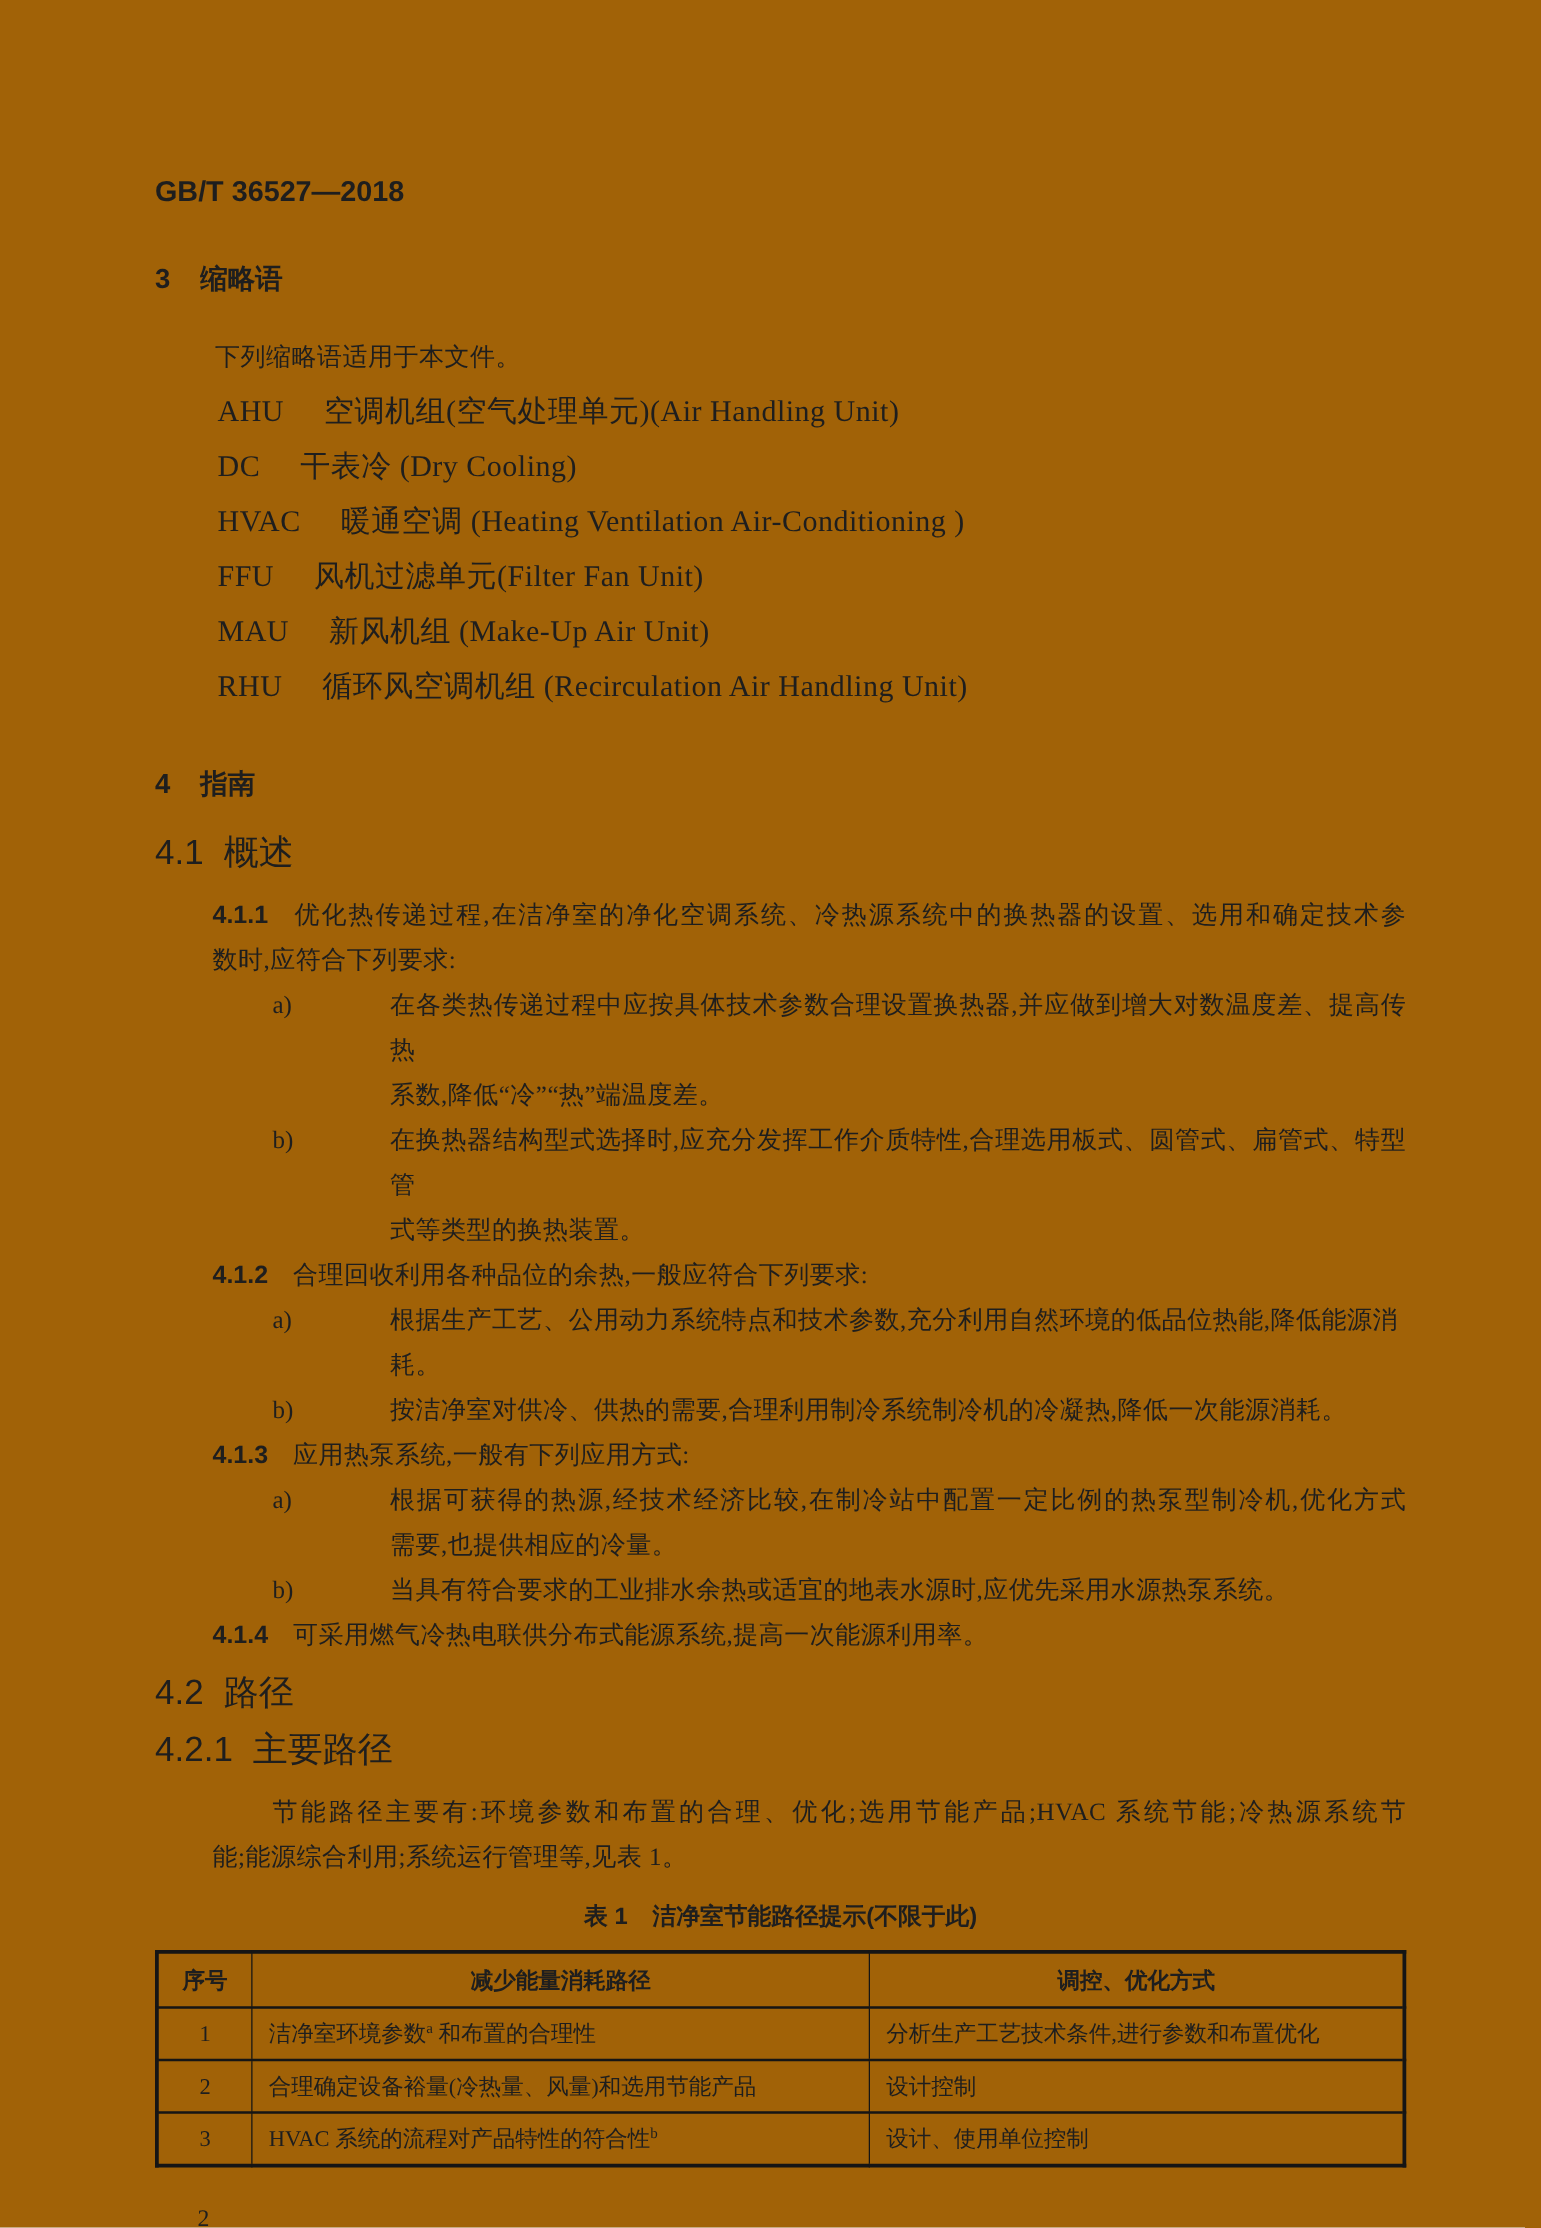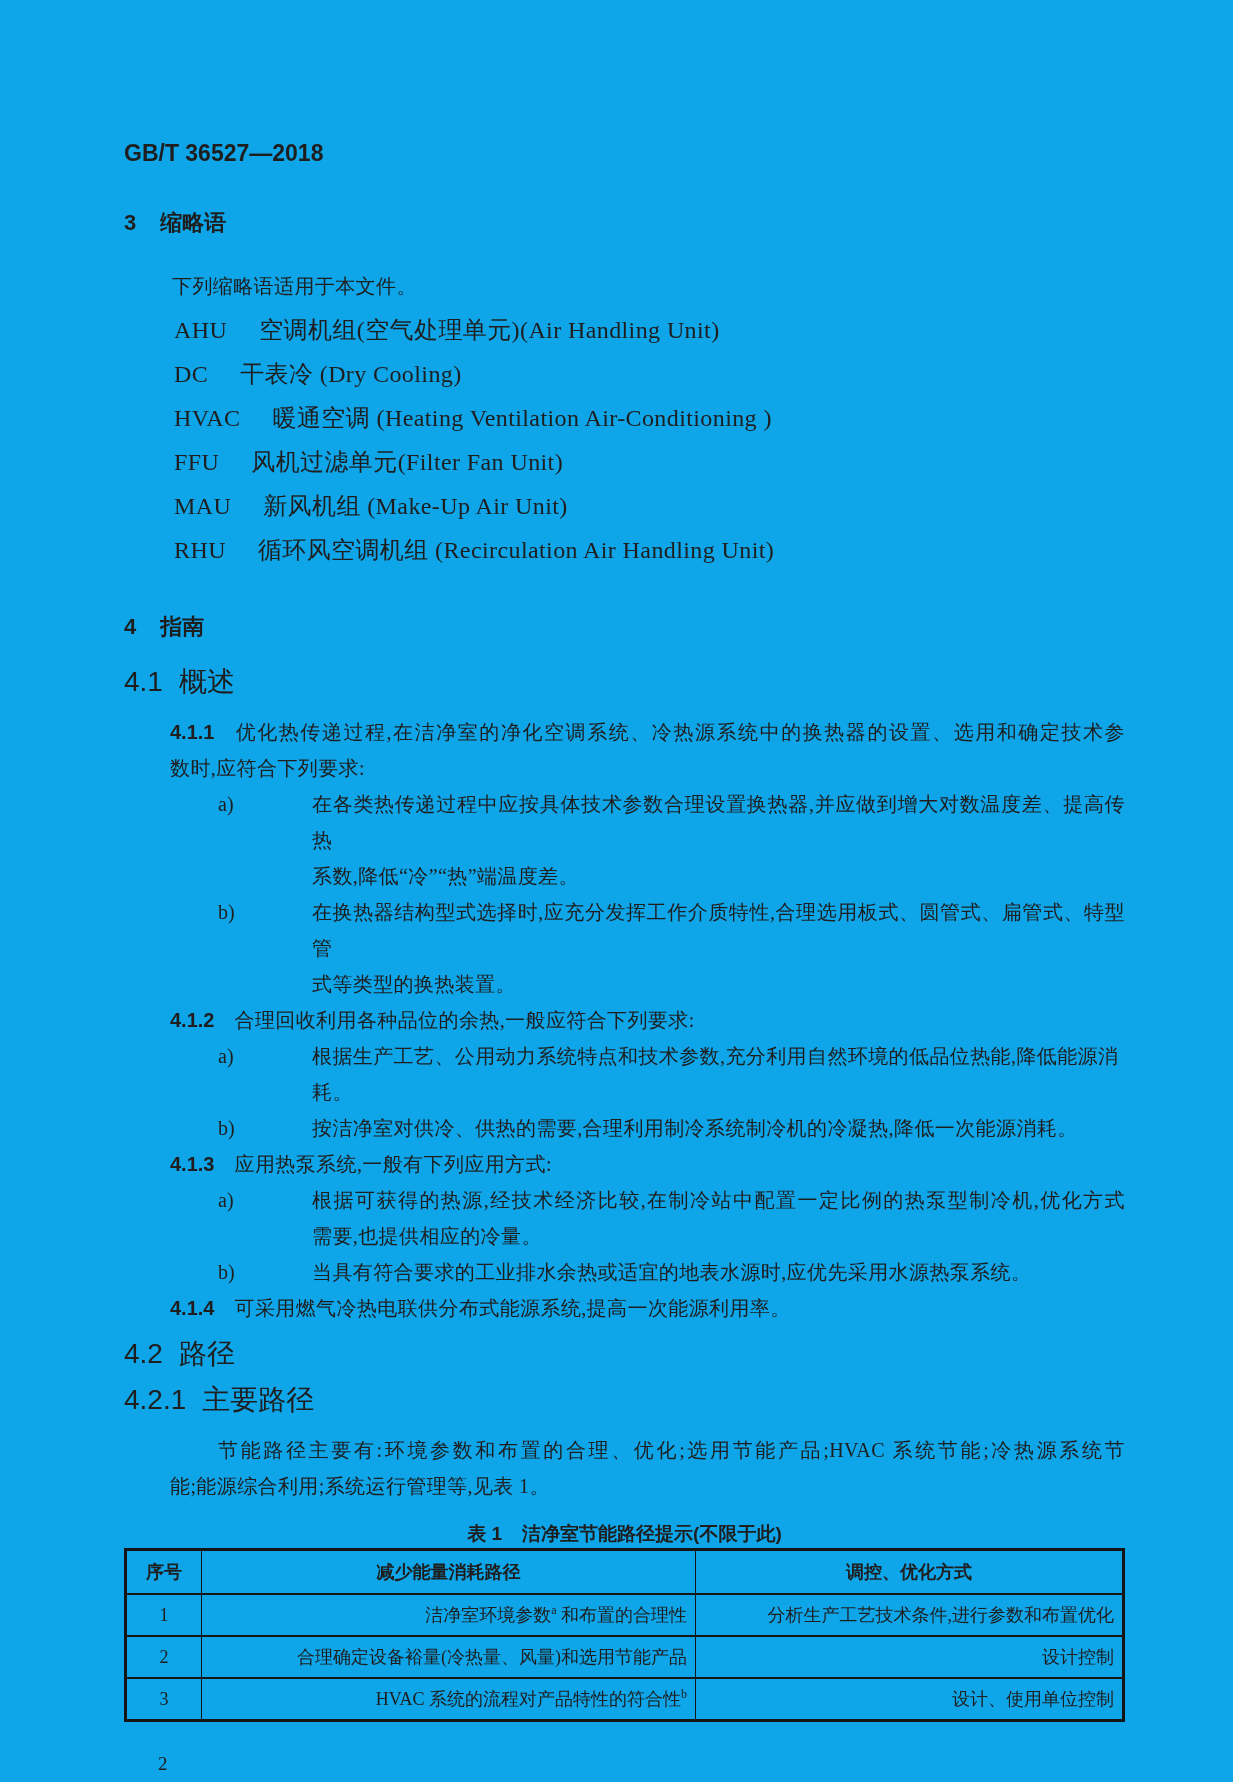--- a/index.html
+++ b/index.html
@@ -1,18 +1,18 @@
 <!DOCTYPE html>
 <html><head>
 <meta charset="utf-8">
 <style>
   html,body{margin:0;padding:0;background:#e8e8e8;}
   .page{
     position:relative;width:1233px;height:1782px;margin:0 auto;
-    background:#0ea5e9;color:#1e1e1e;overflow:hidden;
+    background:#a16207;color:#1e1e1e;overflow:hidden;
     font-family:"Liberation Serif","DejaVu Serif",serif;
   }
   .inner{padding:138px 108px 0 124px;}
   .doc-header{
     font-family:"Liberation Sans","DejaVu Sans",sans-serif;
     font-weight:700;font-size:23px;line-height:30px;margin-bottom:8px;
   }
   
   .b-hchap{font-family:"Liberation Sans","DejaVu Sans",sans-serif;
     font-weight:700;font-size:22px;line-height:30px;margin:40px 0 26px;}
@@ -31,31 +31,31 @@
   .b-li{position:relative;padding-left:142px;}
   .b-li .marker{position:absolute;left:94px;top:0;line-height:36px;font-size:20px;}
   .b-para{margin-top:2px;}
   .b-para .line.first{text-indent:48px;}
   .fill{text-align:justify;text-align-last:justify;}
   
   .b-tbltitle{margin-top:16px;text-align:center;line-height:28px;
     font-family:"Liberation Sans","DejaVu Sans",sans-serif;font-weight:700;font-size:19px;}
   .b-tbltitle .lbl{margin-right:20px;text-align:right;}
   
-  .b-table{}
+  .b-table{margin-top:12px;}
   table.tbl{width:100%;border-collapse:collapse;table-layout:fixed;
     border:3px solid #151515;font-size:18px;}
   .tbl tr{border-top:2px solid #151515;border-bottom:2px solid #151515;}
   .tbl th,.tbl td{border-left:1px solid #151515;border-right:1px solid #151515;
     padding:0;vertical-align:middle;}
   .tbl th{height:42px;text-align:center;font-weight:700;
     font-family:"Liberation Sans","DejaVu Sans",sans-serif;font-size:18px;}
   .tbl td{height:40px;font-family:"Liberation Serif","DejaVu Serif",serif;}
   .tbl td.c1{text-align:center;}
-  .tbl td.c2,.tbl td.c3{text-align:right;padding-left:13px;padding-right:8px;}
+  .tbl td.c2,.tbl td.c3{text-align:left;padding-left:13px;padding-right:8px;}
   .tbl sup{font-size:12px;line-height:0;vertical-align:super;}
   
   .page-num{margin:28px 0 0 34px;font-size:19px;line-height:28px;}
 </style>
 </head>
 <body>
 
 <div class="page">
   <div class="inner">
     <div class="doc-header">GB/T 36527—2018</div>

